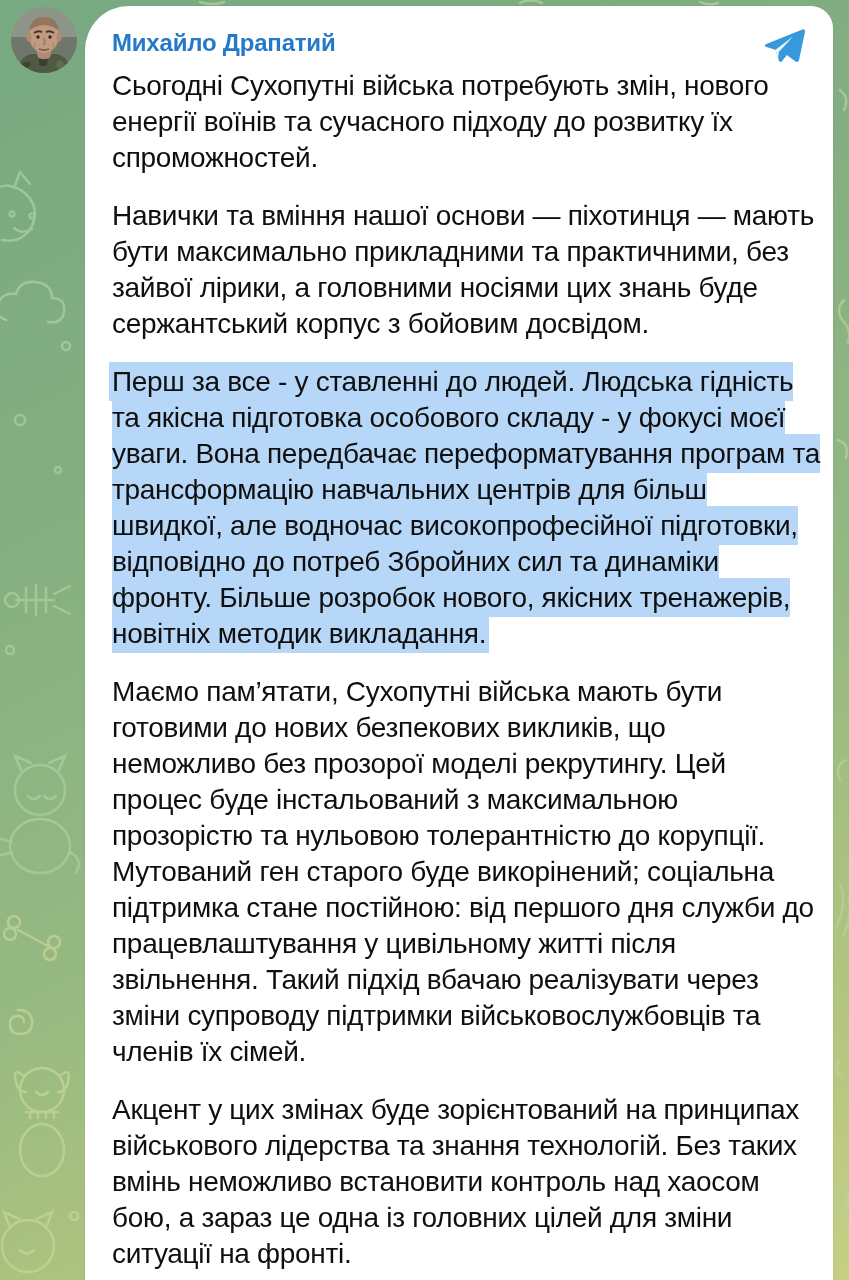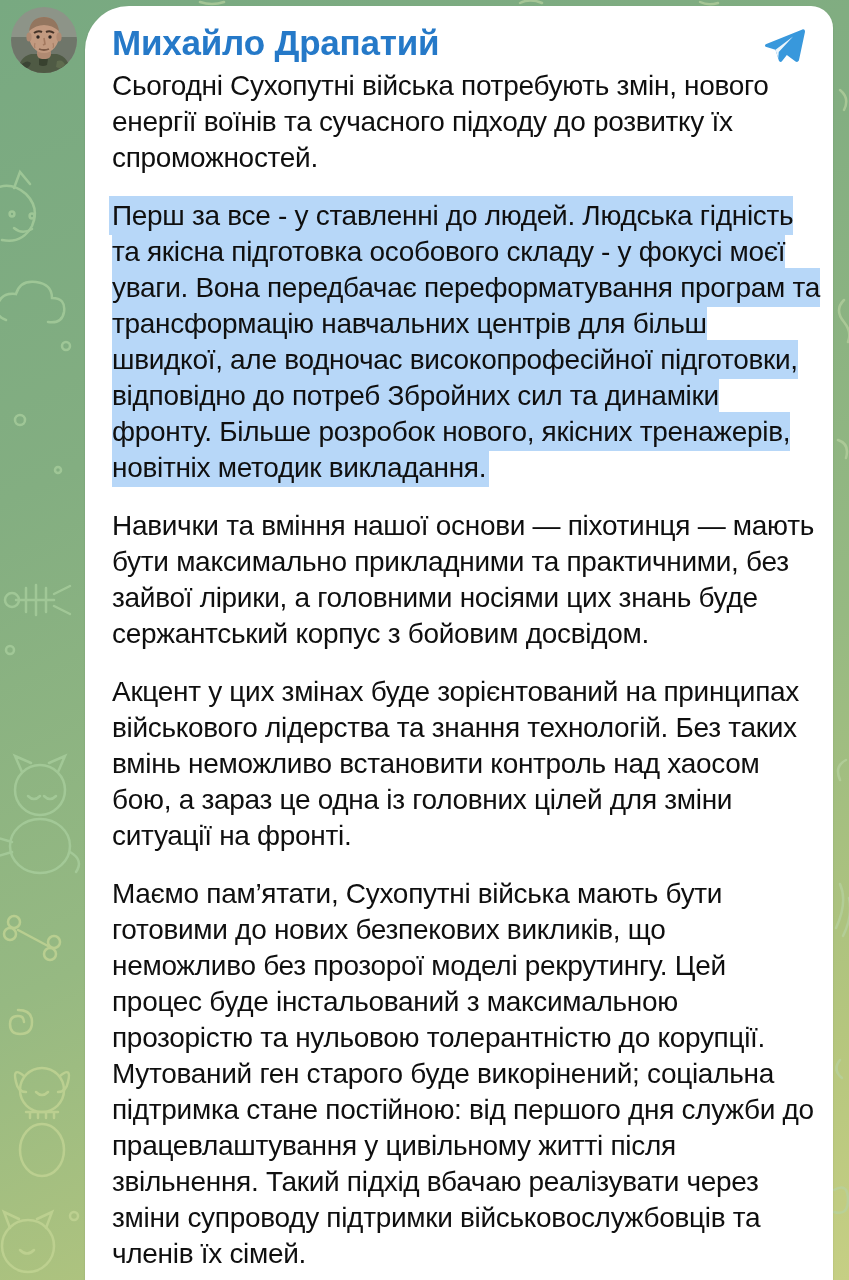--- a/index.html
+++ b/index.html
@@ -17,21 +17,21 @@
     border-radius:50%;overflow:hidden;z-index:3;
   }
   .bubble{
     position:absolute;left:85px;top:6px;width:748px;height:1400px;
     background:#ffffff;border-radius:44px 22px 0 0;
     box-shadow:0 1px 2px rgba(0,0,0,.12);
     padding:20px 14px 0 27px;box-sizing:border-box;z-index:2;
   }
   .header{position:relative;height:36px;}
   .name{
-    font-size:35px;font-weight:bold;color:#2579c8;line-height:34px;
+    font-size:24px;font-weight:bold;color:#2579c8;line-height:34px;
     letter-spacing:-0.2px;cursor:pointer;
   }
   .plane{position:absolute;right:14px;top:-1px;width:44px;height:44px;}
   .text{margin-top:6px;color:#111111;}
   .para{
     font-size:28px;line-height:36px;letter-spacing:-0.3px;
     white-space:pre;color:#0f0f0f;
   }
   .para + .para{margin-top:22px;}
   .hl{
@@ -142,42 +142,42 @@
     <svg class="plane" viewBox="0 0 24 24">
       <path fill="#3898dc" d="M22.6 2.5 L2.9 10.3 c-1.0.4-.95 1.45.08 1.75 l4.9 1.45 1.85 5.9 c.3.9 1.25 1.0 1.8.3 l2.55-3.3 4.75 3.5 c.75.55 1.7.15 1.9-.75 L23.95 3.9 c.25-1.1-.65-1.85-1.35-1.4Z"></path>
       <path fill="#ffffff" d="M7.9 13.5 l9.6-7.2 -7.8 8.4 -.3 3.4Z" opacity="0.9"></path>
     </svg>
   </div>
 
   <div class="text">
     <div class="para"><span>Сьогодні Сухопутні війська потребують змін, нового
 енергії воїнів та сучасного підходу до розвитку їх
 спроможностей.</span></div>
+    <div class="para"><span>Навички та вміння нашої основи — піхотинця — мають
+бути максимально прикладними та практичними, без
+зайвої лірики, а головними носіями цих знань буде
+сержантський корпус з бойовим досвідом.</span></div>
     <div class="para"><span class="hl">Перш за все - у ставленні до людей. Людська гідність
 та якісна підготовка особового складу - у фокусі моєї
 уваги. Вона передбачає переформатування програм та
 трансформацію навчальних центрів для більш
 швидкої, але водночас високопрофесійної підготовки,
 відповідно до потреб Збройних сил та динаміки
 фронту. Більше розробок нового, якісних тренажерів,
 новітніх методик викладання.</span></div>
-    <div class="para"><span>Навички та вміння нашої основи — піхотинця — мають
-бути максимально прикладними та практичними, без
-зайвої лірики, а головними носіями цих знань буде
-сержантський корпус з бойовим досвідом.</span></div>
-    <div class="para"><span>Акцент у цих змінах буде зорієнтований на принципах
-військового лідерства та знання технологій. Без таких
-вмінь неможливо встановити контроль над хаосом
-бою, а зараз це одна із головних цілей для зміни
-ситуації на фронті.</span></div>
     <div class="para"><span>Маємо пам’ятати, Сухопутні війська мають бути
 готовими до нових безпекових викликів, що
 неможливо без прозорої моделі рекрутингу. Цей
 процес буде інстальований з максимальною
 прозорістю та нульовою толерантністю до корупції.
 Мутований ген старого буде викорінений; соціальна
 підтримка стане постійною: від першого дня служби до
 працевлаштування у цивільному житті після
 звільнення. Такий підхід вбачаю реалізувати через
 зміни супроводу підтримки військовослужбовців та
 членів їх сімей.</span></div>
+    <div class="para"><span>Акцент у цих змінах буде зорієнтований на принципах
+військового лідерства та знання технологій. Без таких
+вмінь неможливо встановити контроль над хаосом
+бою, а зараз це одна із головних цілей для зміни
+ситуації на фронті.</span></div>
   </div>
 </div>
 
 </body></html>

